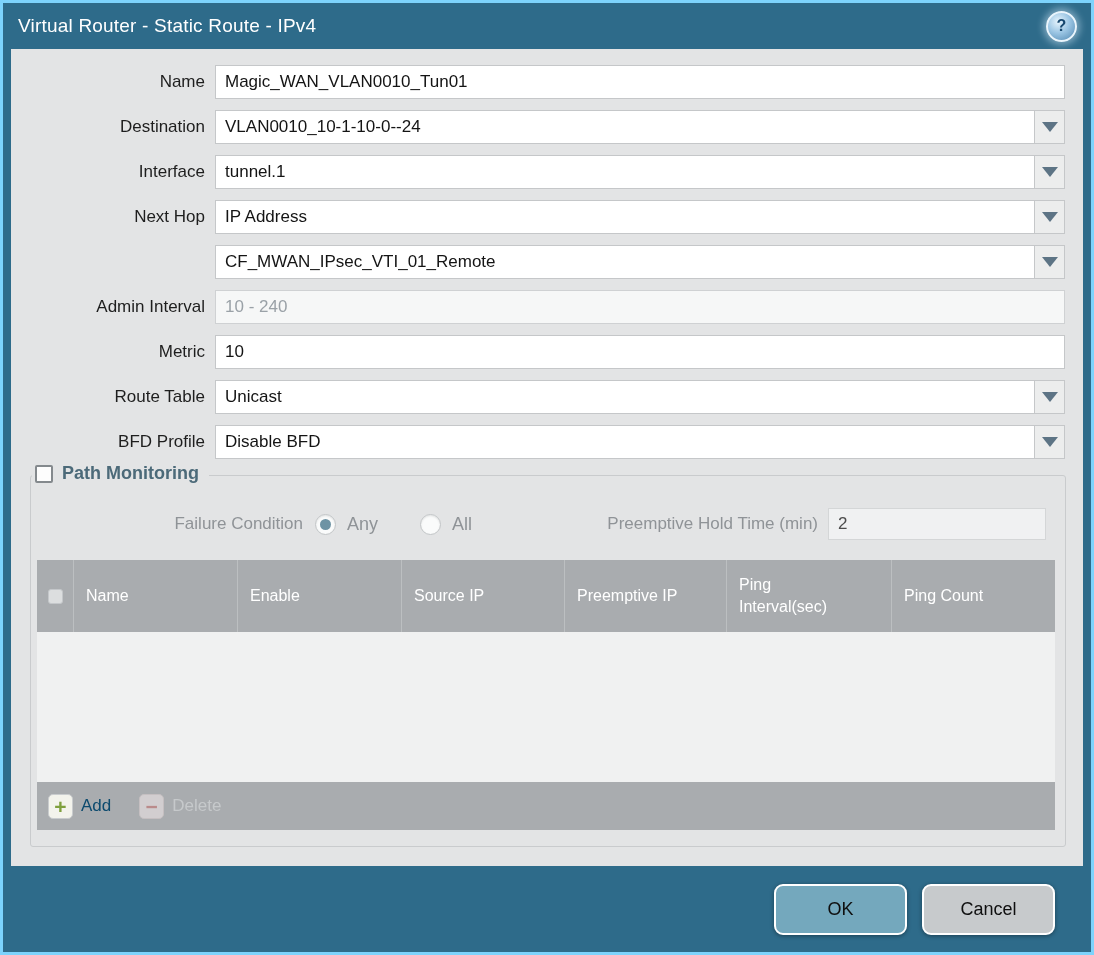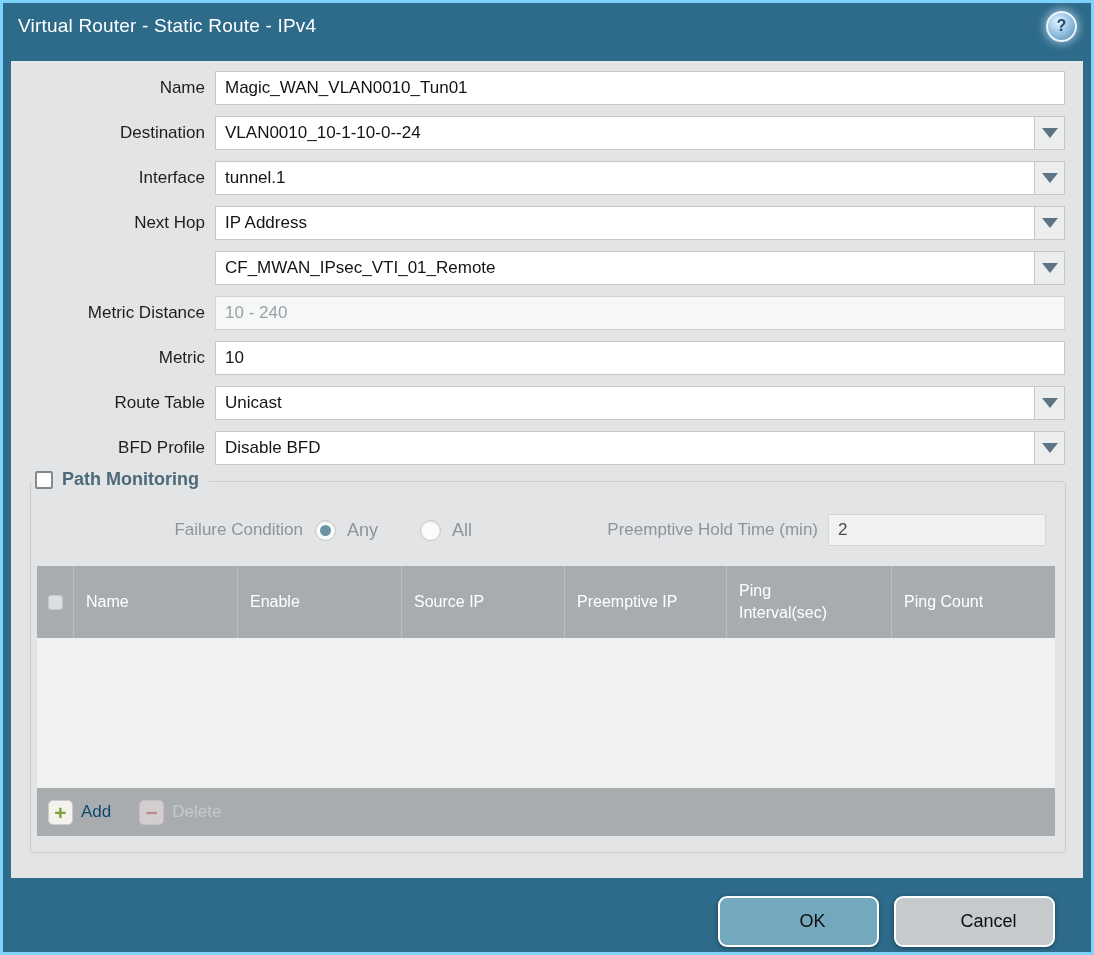--- a/index.html
+++ b/index.html
@@ -9,22 +9,22 @@
   
   .titlebar{height:46px;flex:none;display:flex;align-items:center;
     justify-content:space-between;padding:0 14px 0 15px;}
   .title{color:#fff;font-size:19px;letter-spacing:.2px;}
   .help{width:27px;height:27px;border-radius:50%;flex:none;cursor:pointer;
     background:radial-gradient(circle at 38% 32%, #e8f5fd 0%, #9cc6e4 45%, #4e86b0 100%);
     border:2px solid #eaf5fc;box-shadow:0 0 7px 3px rgba(220,240,255,.45);
     display:flex;align-items:center;justify-content:center;
     color:#17486f;font-weight:bold;font-size:16px;line-height:1;}
   
-  .content{margin:12px 8px;background:#e3e4e5;height:817px;flex:none;
-    box-sizing:border-box;padding-top:10px;}
+  .content{margin:0 8px;background:#e3e4e5;height:817px;flex:none;
+    box-sizing:border-box;padding-top:16px;}
   
   .row{display:flex;align-items:center;margin:0 18px 11px 0;}
   .row .lbl{width:194px;flex:none;text-align:right;padding-right:10px;
     font-size:17px;color:#1e1e1e;white-space:nowrap;}
   .fieldwrap{flex:1;display:flex;height:34px;}
   .tinput{flex:1;height:34px;box-sizing:border-box;border:1px solid #c5c7c9;
     background:#fff;padding:0 9px;font-size:17px;color:#141414;
     font-family:"Liberation Sans",sans-serif;outline:none;min-width:0;}
   .tinput::placeholder{color:#9aa1a7;}
   .tinput.muted{background:#f6f7f7;border-color:#cfd1d3;}
@@ -78,21 +78,21 @@
   .icon-plus{background:#f3f3ec;border:1px solid #c9ccce;color:#7fa03e;}
   .icon-minus{background:#e0dadb;border:1px solid #cfc6c7;color:#c08080;opacity:.75;}
   .act-lbl-add{color:#0c4a6e;font-size:17px;}
   .act-lbl-del{color:#c6c9cb;font-size:17px;}
   
   .footer{flex:1;display:flex;align-items:center;justify-content:flex-end;
     gap:15px;padding-right:36px;}
   .btn{height:47px;width:129px;border-radius:9px;border:2px solid #fff;
     font-size:18px;color:#0f0f0f;display:flex;align-items:center;justify-content:center;
     box-shadow:0 1px 4px rgba(0,0,0,.4);cursor:pointer;
-    font-family:"Liberation Sans",sans-serif;padding-left:28px;}
+    font-family:"Liberation Sans",sans-serif;}
   .btn.ok{background:#74a8bd;}
   .btn.cancel{background:#c7cacc;}
 </style>
 </head>
 <body>
 
 <div class="dialog">
 
   <div class="titlebar">
     <span class="title">Virtual Router - Static Route - IPv4</span>
@@ -142,21 +142,21 @@
       <span class="lbl"></span>
       <div class="fieldwrap">
         <input class="tinput" type="text" value="CF_MWAN_IPsec_VTI_01_Remote" style="">
         <span class="ddbtn">
             <span class="tri"></span>
           </span>
       </div>
     </div>
 
     <div class="row">
-      <span class="lbl">Metric Distance</span>
+      <span class="lbl">Admin Interval</span>
       <div class="fieldwrap">
         <input class="tinput muted" type="text" placeholder="10 - 240" style="">
       </div>
     </div>
 
     <div class="row">
       <span class="lbl">Metric</span>
       <div class="fieldwrap">
         <input class="tinput" type="text" value="10" style="">
       </div>

